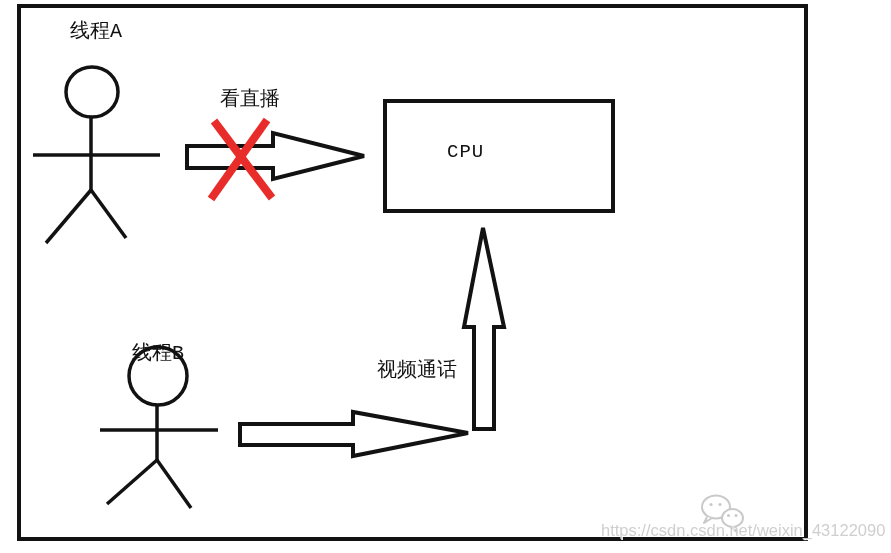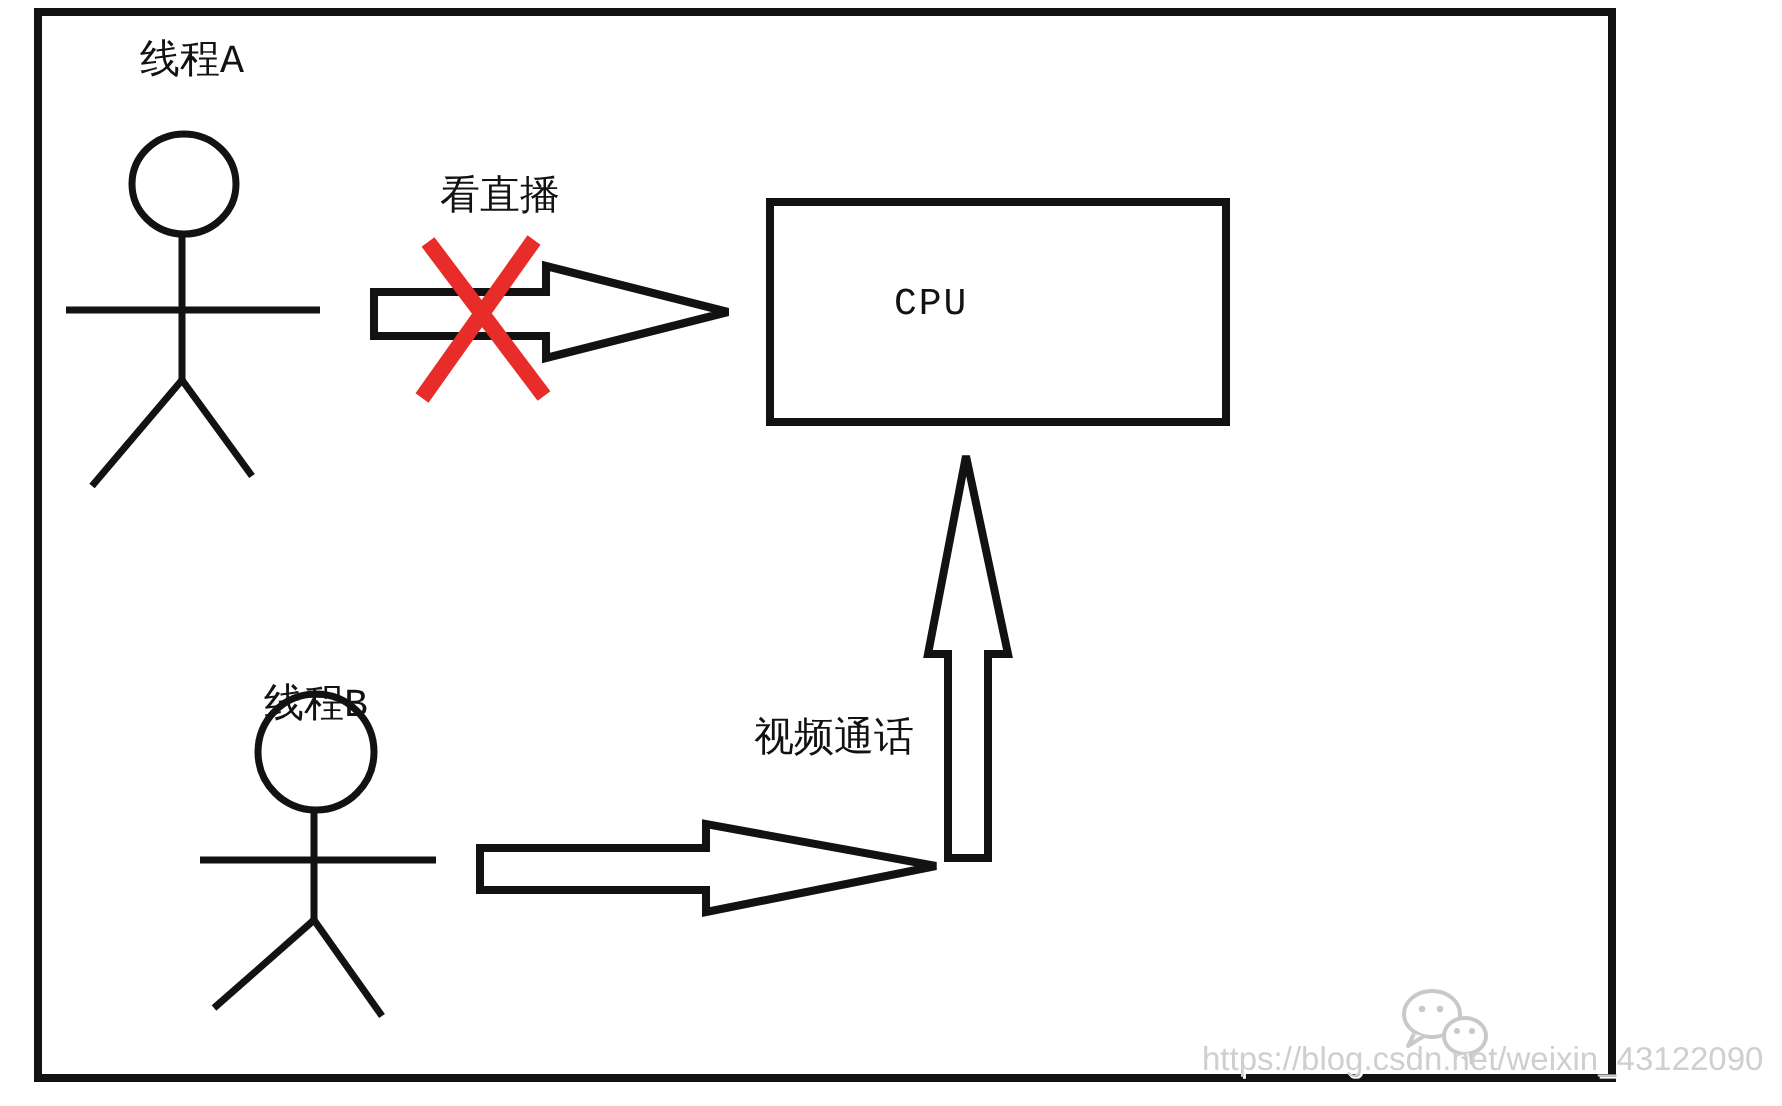--- a/index.html
+++ b/index.html
@@ -94,15 +94,15 @@
     <path d="M10 24 L7 30 L15 25" style="fill:#ffffff;stroke:var(--watermark-icon-gray,#c9c9c9);stroke-width:2;stroke-linejoin:round"></path>
     <circle cx="14" cy="11.5" r="1.6" style="fill:var(--watermark-icon-gray,#c9c9c9)"></circle>
     <circle cx="23" cy="11.5" r="1.6" style="fill:var(--watermark-icon-gray,#c9c9c9)"></circle>
     <ellipse cx="35.5" cy="25" rx="10.5" ry="9" style="fill:#ffffff;stroke:var(--watermark-icon-gray,#c9c9c9);stroke-width:2"></ellipse>
     <path d="M38 33.5 L40 39 L33 34" style="fill:#ffffff;stroke:var(--watermark-icon-gray,#c9c9c9);stroke-width:2;stroke-linejoin:round"></path>
     <circle cx="31.5" cy="22.5" r="1.5" style="fill:var(--watermark-icon-gray,#c9c9c9)"></circle>
     <circle cx="39" cy="22.5" r="1.5" style="fill:var(--watermark-icon-gray,#c9c9c9)"></circle>
   </svg>
 
 
-  <div class="watermark-url">https://blog.csdn.net/weixin_43122090</div>
+  <div class="watermark-url">https://csdn.csdn.net/weixin_43122090</div>
 
 </div>
 
 </body></html>

